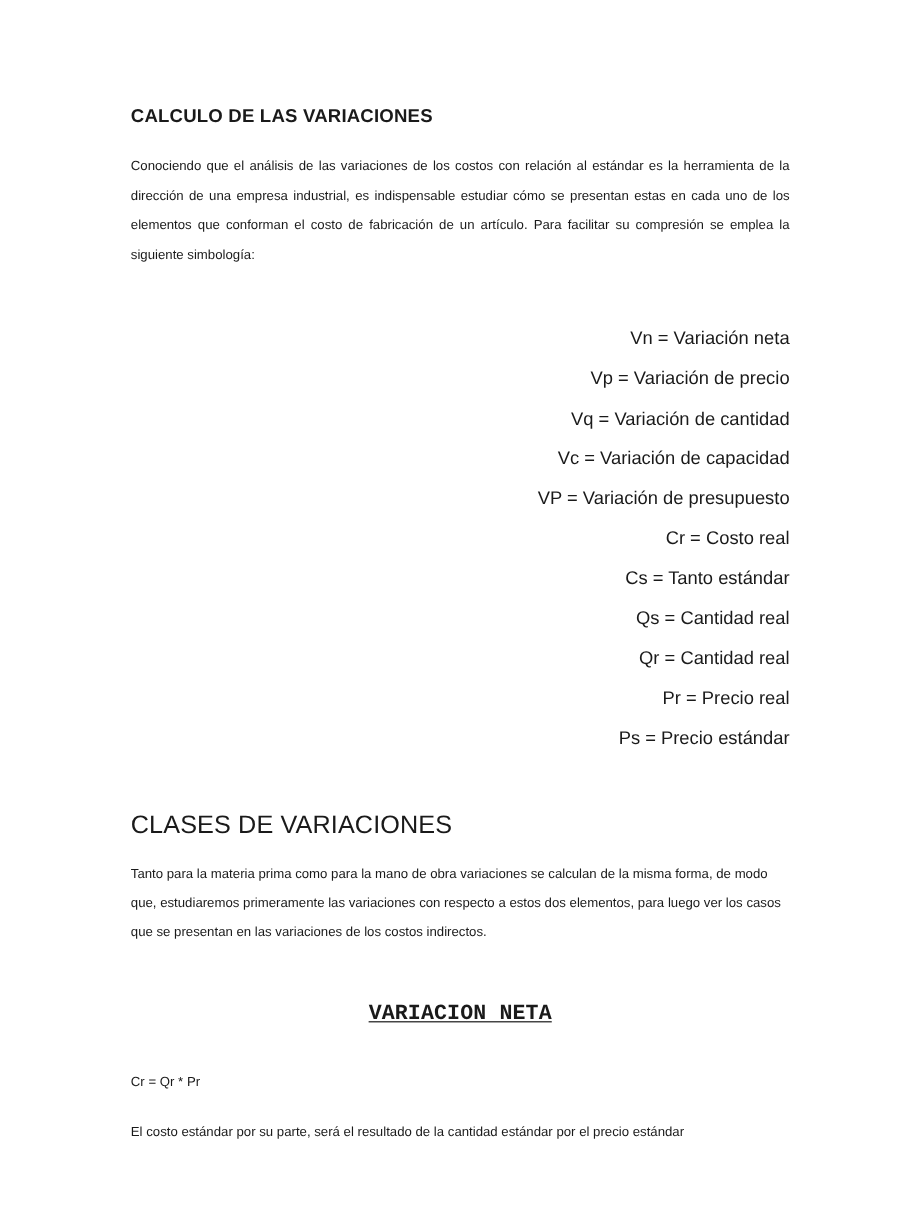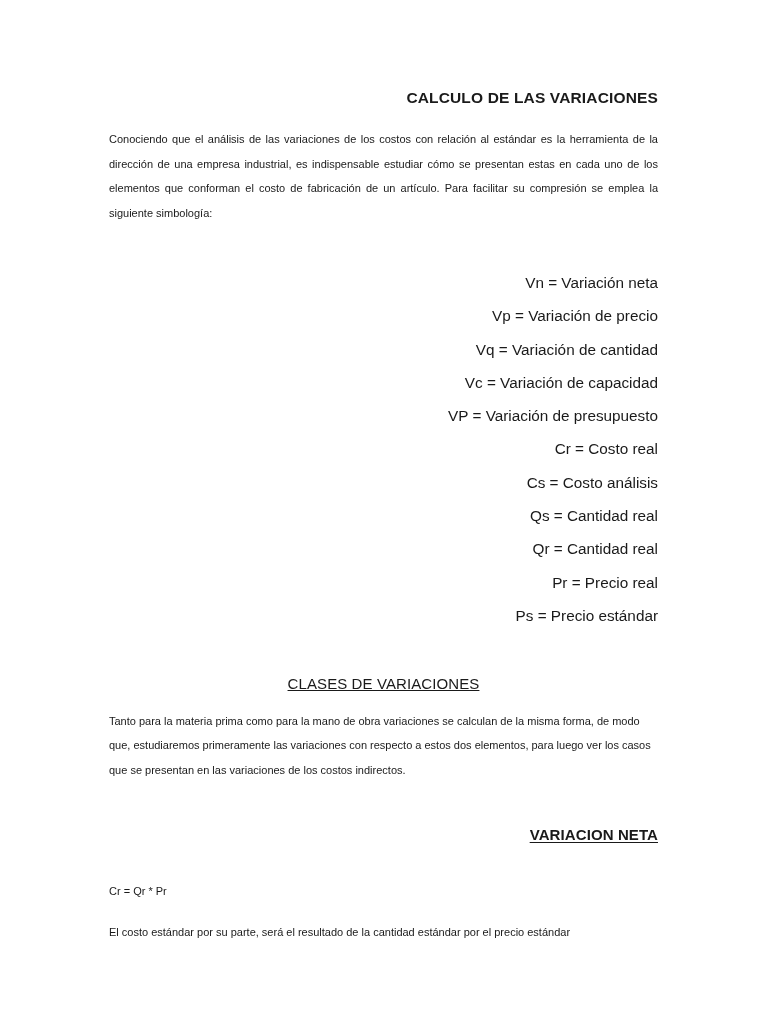--- a/index.html
+++ b/index.html
@@ -27,42 +27,41 @@
     top: 0;
     width: 549px;
   }
 
   
   .doc-title {
     margin: 0;
     padding-top: 88px;
     font-size: 15.5px;
     font-weight: bold;
-    text-align: right;
+    text-align: left;
     letter-spacing: 0.15px;
     line-height: 1.25;
   }
   .section-heading-centered {
     margin: 0;
-    font-size: 15px;
+    font-size: 21px;
     font-weight: normal;
-    text-align: center;
     letter-spacing: 0.1px;
     line-height: 1.25;
-    text-decoration: underline;
   }
   .section-heading-underlined {
     margin: 0;
-    font-size: 15px;
+    font-size: 18px;
     font-weight: bold;
-    text-align: right;
+    text-align: center;
     text-decoration: underline;
     text-underline-offset: 2px;
     letter-spacing: 0.1px;
     line-height: 1.25;
+    font-family: Liberation Mono, monospace;
   }
 
   
   .para {
     margin: 0;
     font-size: 11px;
     line-height: 24.4px;
     text-align: left;
   }
   .para.justified {
@@ -101,21 +100,21 @@
 
     <div class="gap-intro-to-syms"></div>
 
     <div class="symbol-list">
       <p class="sym-line">Vn = Variación neta</p>
       <p class="sym-line">Vp = Variación de precio</p>
       <p class="sym-line">Vq = Variación de cantidad</p>
       <p class="sym-line">Vc = Variación de capacidad</p>
       <p class="sym-line">VP = Variación de presupuesto</p>
       <p class="sym-line">Cr = Costo real</p>
-      <p class="sym-line">Cs = Costo análisis</p>
+      <p class="sym-line">Cs = Tanto estándar</p>
       <p class="sym-line">Qs = Cantidad real</p>
       <p class="sym-line">Qr = Cantidad real</p>
       <p class="sym-line">Pr = Precio real</p>
       <p class="sym-line">Ps = Precio estándar</p>
     </div>
 
     <div class="gap-syms-to-clases"></div>
 
     <h2 class="section-heading-centered">CLASES DE VARIACIONES</h2>
 

